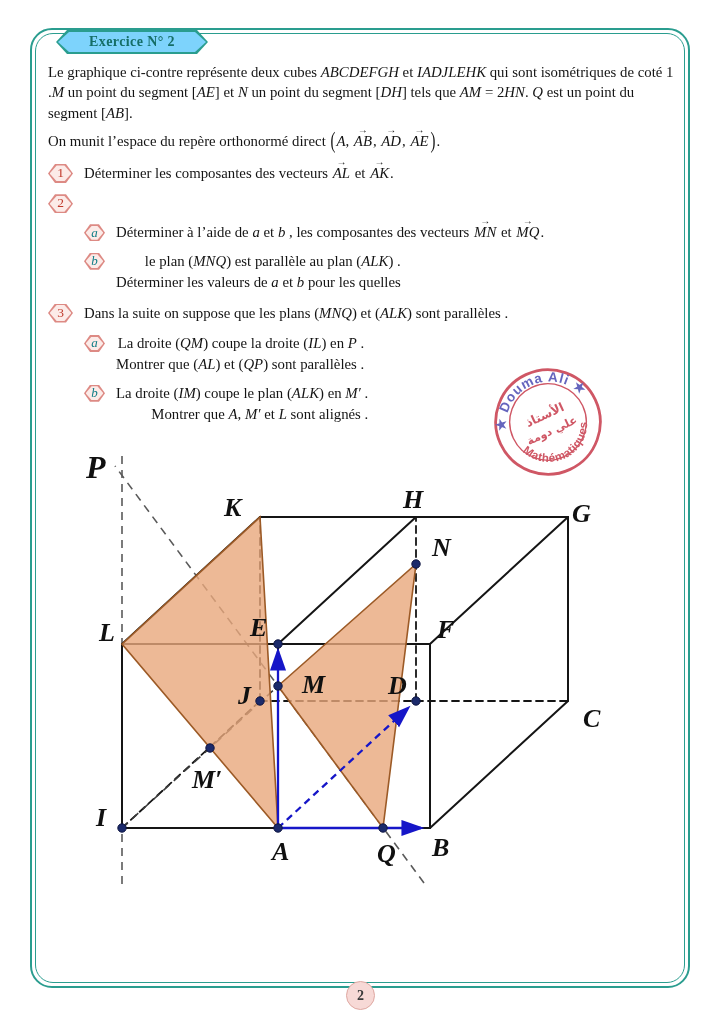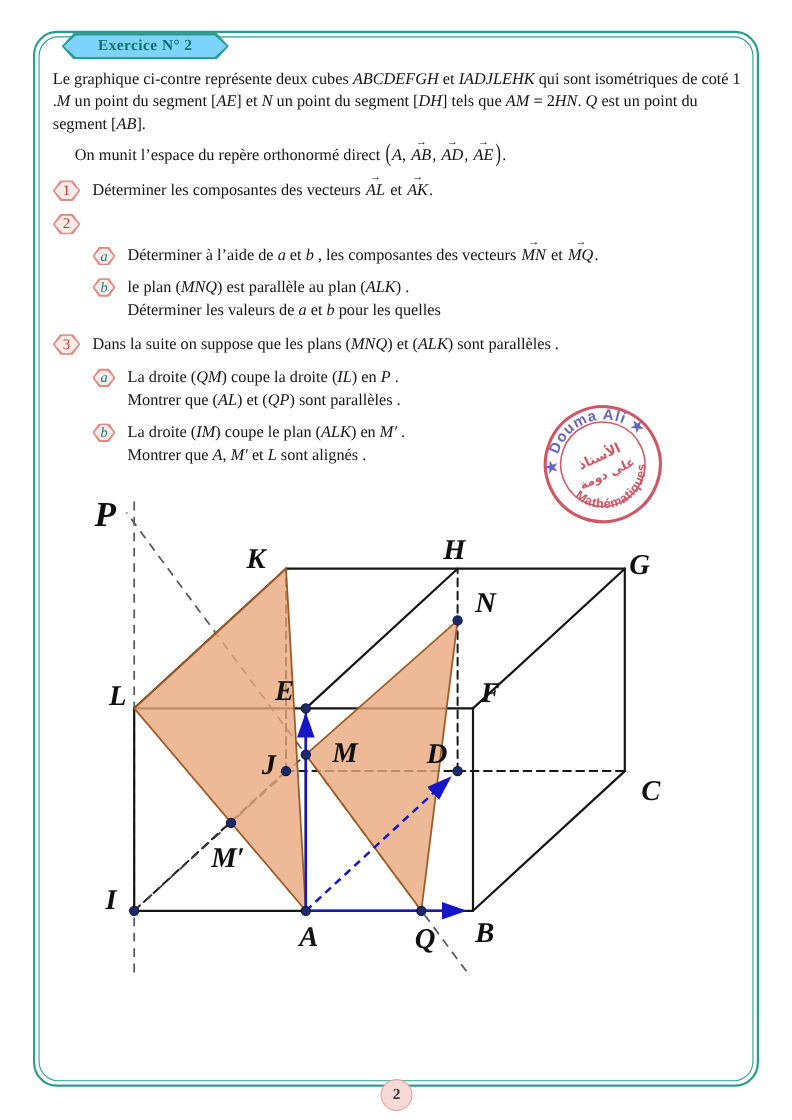--- a/index.html
+++ b/index.html
@@ -14,30 +14,30 @@
   
   .badge-outer{position:absolute;left:56px;top:30px;width:152px;height:24px;}
   .badge-outer .bg,.badge-outer .fg{clip-path:polygon(0 50%,11px 0,calc(100% - 11px) 0,100% 50%,calc(100% - 11px) 100%,11px 100%);}
   .badge-outer .bg{position:absolute;inset:0;background:var(--frame);}
   .badge-outer .fg{position:absolute;inset:2px;background:#7dd3fc;display:flex;align-items:center;justify-content:center;
                    font-weight:bold;font-size:14px;color:var(--badge-text);letter-spacing:.4px;}
 
   
   .content{position:absolute;left:48px;top:62px;width:628px;font-size:14.8px;line-height:1.38;}
   .para{margin:0 0 4px 0;}
-  .para.repere{margin-top:7px;line-height:1.6;margin-left:20px;}
+  .para.repere{margin-top:7px;line-height:1.6;}
   .it{font-style:italic;}
   .vec{font-style:italic;position:relative;display:inline-block;padding:0 1px;}
   .vec::after{content:"→";position:absolute;left:0;right:0;top:-0.78em;text-align:center;
               font-size:.68em;font-style:normal;}
   .bigparen{display:inline-block;transform:scaleY(1.55);transform-origin:center;padding:0 1px;}
 
   .row{display:flex;gap:11px;margin:9px 0;align-items:flex-start;}
   .row.sub{margin-left:36px;margin-top:7px;margin-bottom:7px;}
-  .txt>div{margin-bottom:1px;}
+  .txt>div{margin-bottom:1px;text-align:right;}
 
   .hex{position:relative;flex:0 0 auto;}
   .hex .bg,.hex .fg{clip-path:polygon(0 50%,7px 0,calc(100% - 7px) 0,100% 50%,calc(100% - 7px) 100%,7px 100%);}
   .hex .bg{position:absolute;inset:0;background:var(--badge-pink);}
   .hex .fg{position:absolute;inset:1.6px;display:flex;align-items:center;justify-content:center;background:var(--badge-pink-bg);}
   .hex.num{width:25px;height:19px;margin-top:1px;}
   .hex.num .fg{color:var(--item-number);font-size:13.5px;}
   .hex.letter{width:21px;height:17px;margin-top:2px;}
   .hex.letter .bg,.hex.letter .fg{clip-path:polygon(0 50%,6px 0,calc(100% - 6px) 0,100% 50%,calc(100% - 6px) 100%,6px 100%);}
   .hex.letter .fg{color:var(--item-letter);font-size:13px;font-style:italic;}

